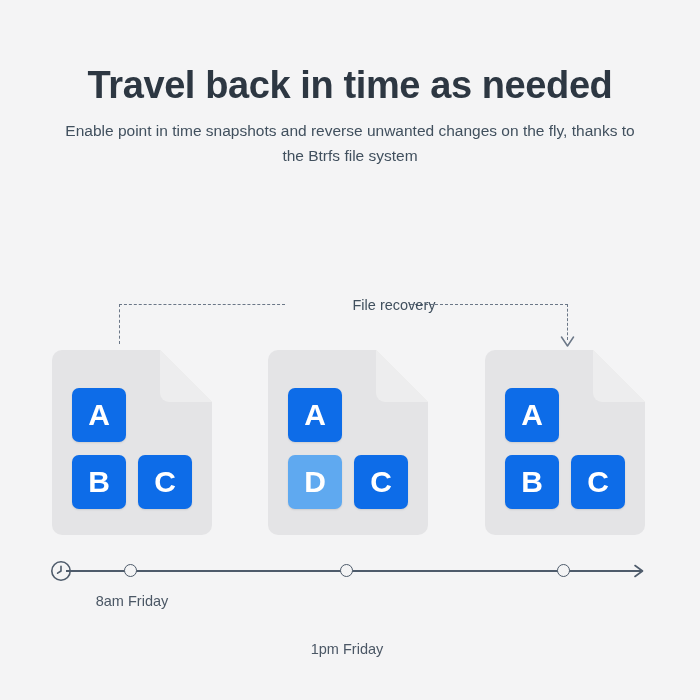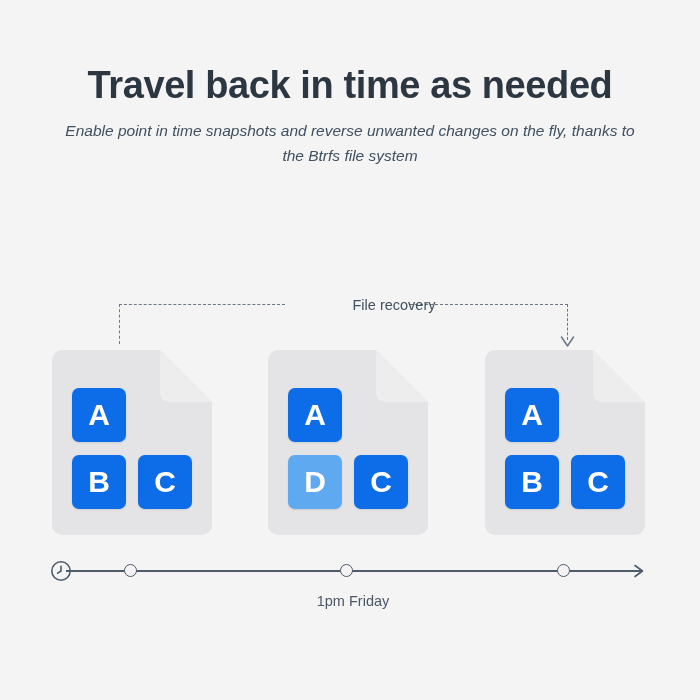--- a/index.html
+++ b/index.html
@@ -33,21 +33,20 @@
     letter-spacing: -0.4px;
     color: #2d3742;
   }
   .subhead {
     margin: 14px auto 11px auto;
     width: 590px;
     font-size: 15.5px;
     line-height: 25px;
     font-weight: normal;
     color: #41505e;
-    font-style: italic;
   }
 
   
   .recovery {
     position: absolute;
     left: 0;
     top: 296px;
     width: 700px;
     height: 60px;
   }
@@ -187,21 +186,21 @@
   .tl-label {
     position: absolute;
     top: 41px;
     width: 200px;
     text-align: center;
     font-size: 14.5px;
     line-height: 20px;
     color: #4b5765;
   }
   .tl-label.l0 { left: 32px;  }
-  .tl-label.l1 { left: 253px; }
+  .tl-label.l1 { left: 247px; margin-top: 48px; }
   .tl-label.l2 { left: 464px; }
 </style>
 </head>
 <body style="background: rgb(244, 244, 245);">
 
 <div class="header">
   <h1 class="headline">Travel back in time as needed</h1>
   <p class="subhead">Enable point in time snapshots and reverse unwanted changes on the fly, thanks to the Btrfs file system</p>
 </div>
 
@@ -253,14 +252,15 @@
   <div class="tl-line"></div>
 
   <svg class="tl-arrow" viewBox="0 0 14 14">
     <path d="M1 1.5 L8.5 7 L1 12.5" fill="none" stroke="#4e5b6b" stroke-width="1.6" stroke-linecap="round" stroke-linejoin="round"></path>
   </svg>
 
   <div class="node n0"></div>
   <div class="node n1"></div>
   <div class="node n2"></div>
 
+  <div class="tl-label l0">8am Friday</div>
   <div class="tl-label l1">1pm Friday</div>
 </div>
 
 </body></html>

